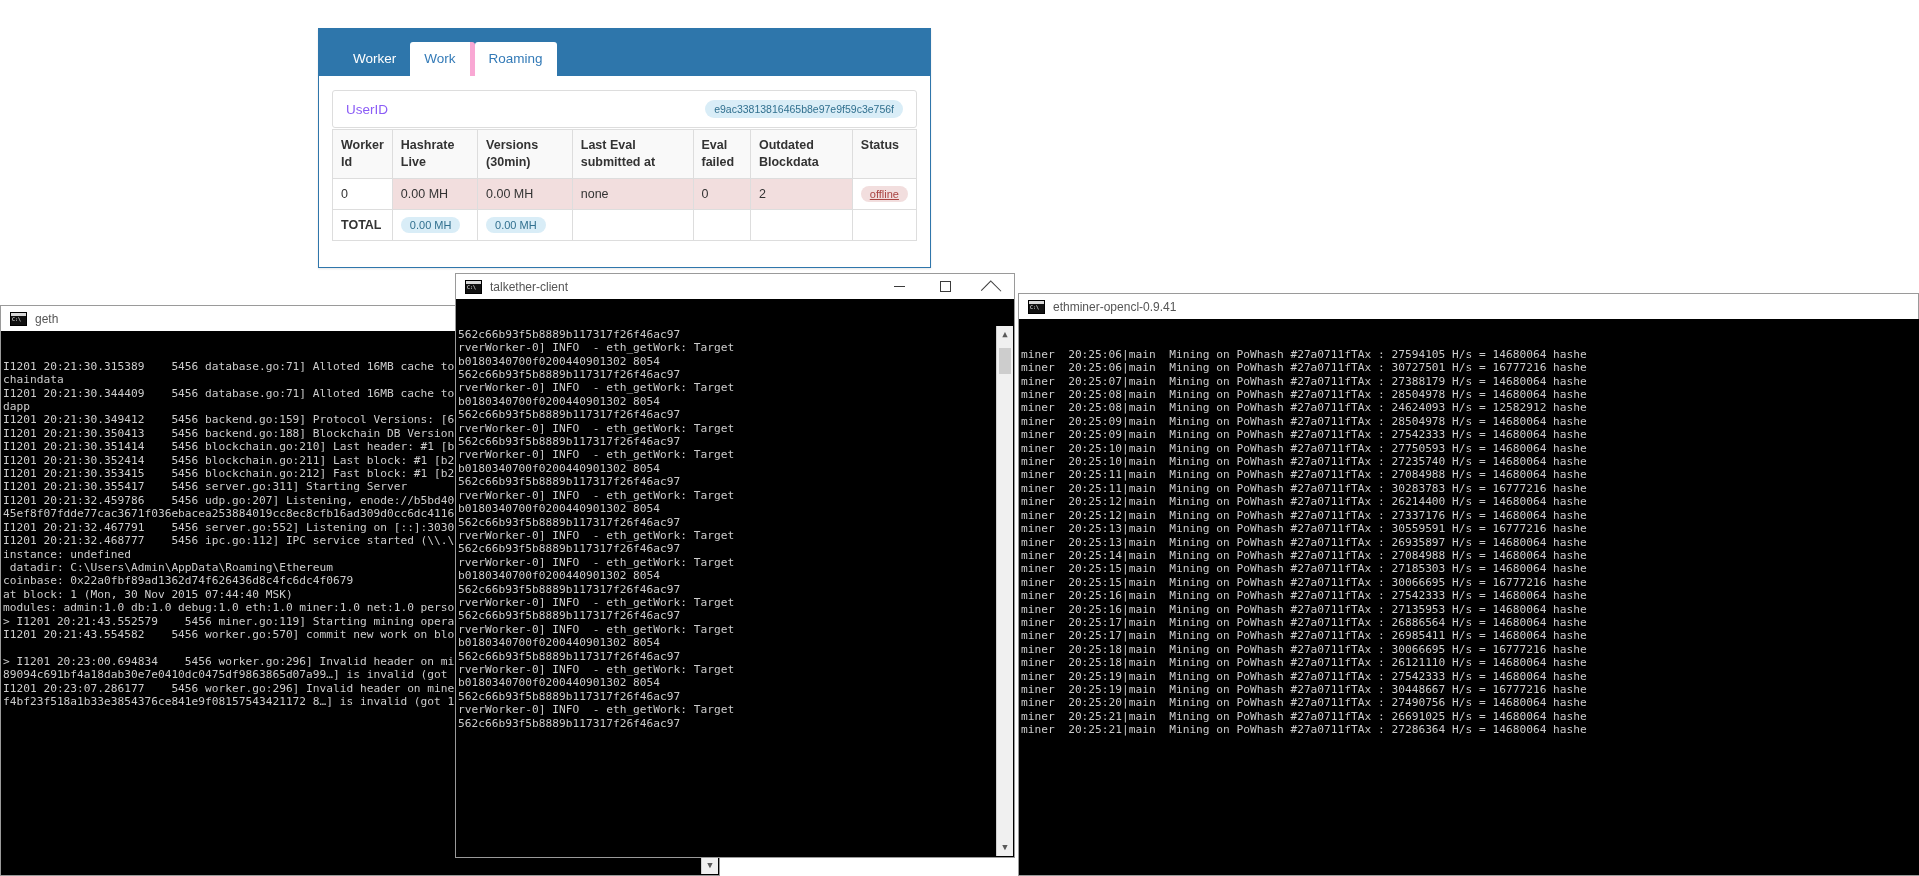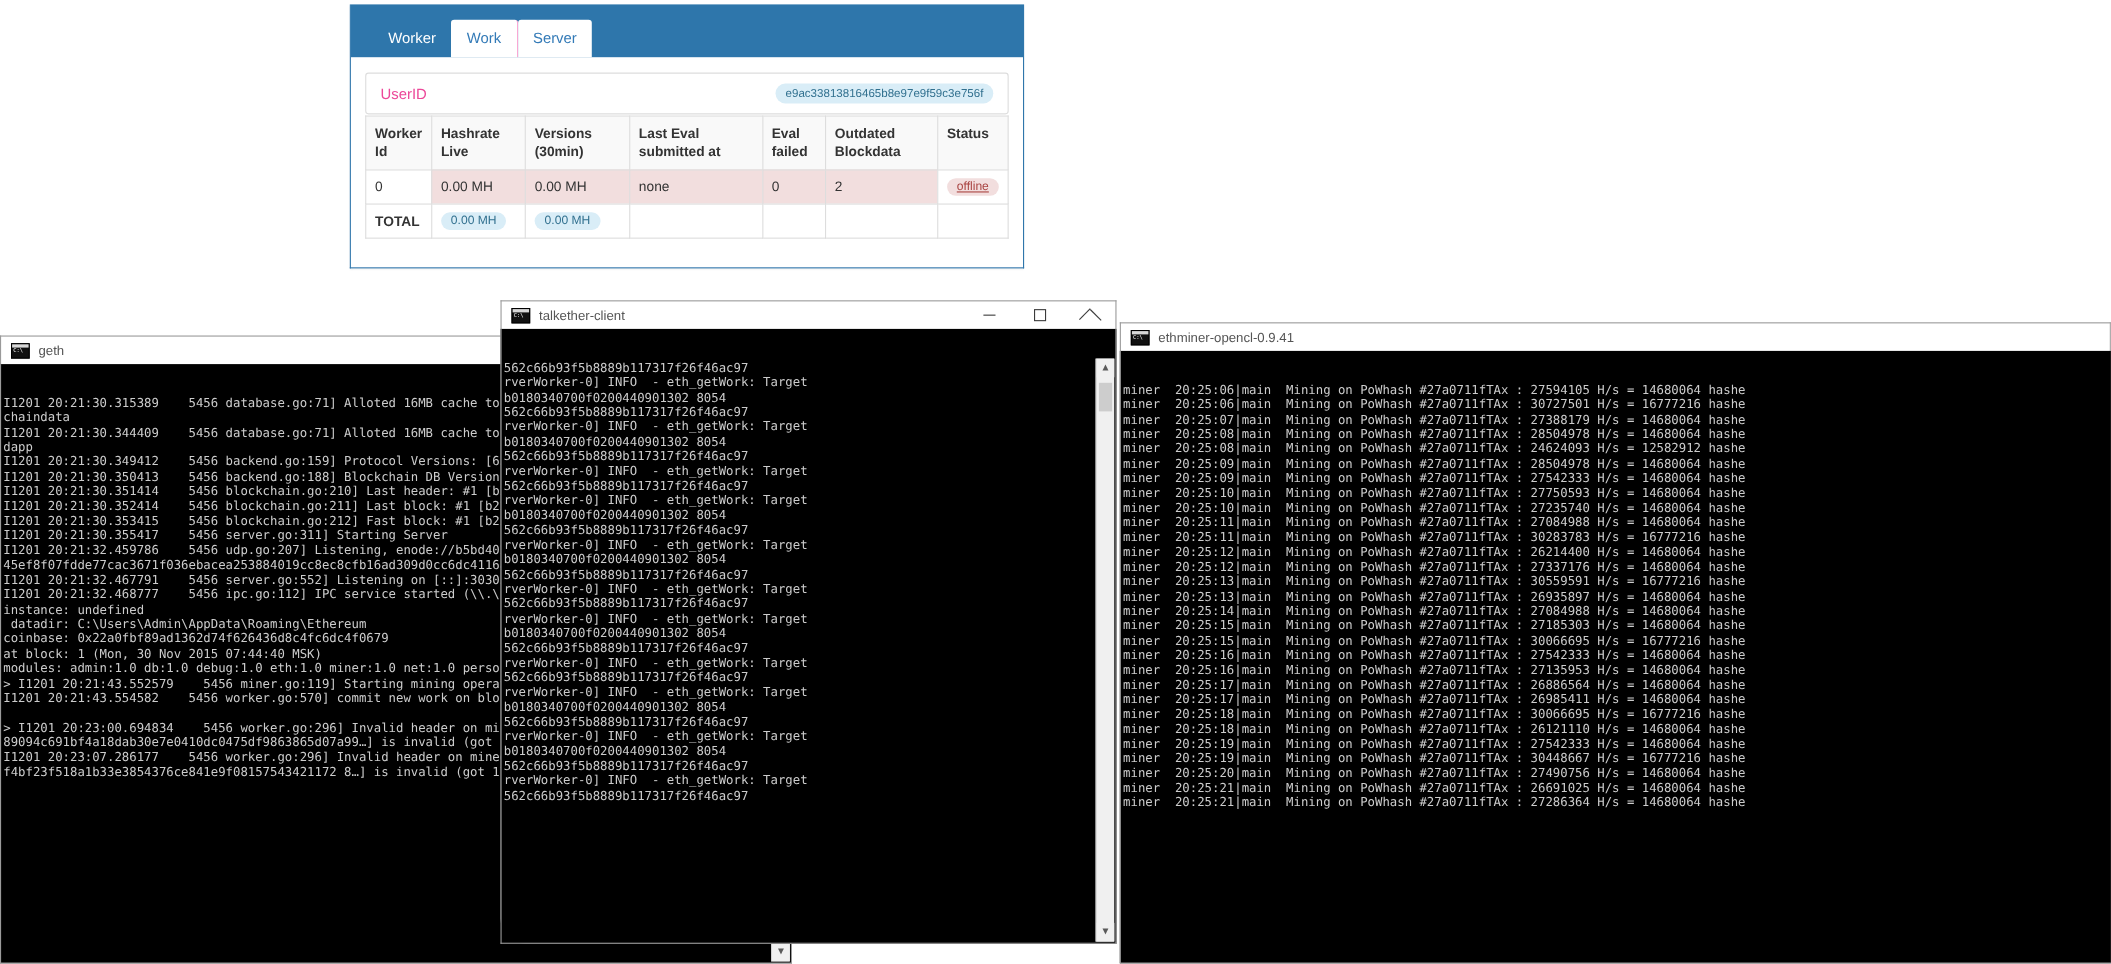--- a/index.html
+++ b/index.html
@@ -7,54 +7,54 @@
     margin: 0; padding: 0;
     width: 1919px; height: 876px;
     background: #ffffff;
     font-family: "Liberation Sans", sans-serif;
     overflow: hidden;
   }
   #root { position: relative; width: 1919px; height: 876px; background:#fff; }
 
   
   .panel {
-    position: absolute; left: 318px; top: 4px;
+    position: absolute; left: 318px; top: 28px;
     width: 613px; height: 240px;
     background: #ffffff;
     border: 1px solid #2f76ab;
     border-top: none;
     box-shadow: 0 1px 2px rgba(0,0,0,.10);
   }
   .panel-header {
     height: 48px; background: #2e76ab;
     display: flex; align-items: flex-end;
     padding: 0 20px;
   }
   .tabs { display: flex; align-items: flex-end; height: 100%; }
   .tab {
     font-size: 13.5px; color: #ffffff;
     padding: 0 14px; height: 34px; line-height: 34px;
     cursor: default; white-space: nowrap;
   }
   .tab.inactive {
     background: #ffffff; color: #337ab7;
     border-top-left-radius: 3px; border-top-right-radius: 3px;
-    border-right: 1px solid #f9a8d4;
+    border-right: 5px solid #f9a8d4;
   }
   .tab.inactive.last { border-right: none; }
 
   .panel-body { padding: 14px 13px 0 13px; }
 
   .userid-box {
     border: 1px solid #dddddd; border-radius: 3px;
     height: 38px; display: flex; align-items: center;
     justify-content: space-between;
     padding: 0 13px; background: #fff;
   }
-  .userid-label { font-size: 13.5px; color: #ec4899; }
+  .userid-label { font-size: 13.5px; color: #8b5cf6; }
   .badge-info {
     background: #d9edf7; color: #31708f;
     border-radius: 9px; font-size: 10.5px;
     padding: 3px 9px; white-space: nowrap;
   }
 
   table.wtable {
     width: 100%; border-collapse: collapse;
     margin-top: 1px; font-size: 12.5px;
   }
@@ -183,21 +183,21 @@
 <body>
 
 <div id="root">
 
   <div class="panel">
 
     <div class="panel-header">
       <div class="tabs">
         <div class="tab active">Worker</div>
         <div class="tab inactive">Work</div>
-        <div class="tab inactive last">Server</div>
+        <div class="tab inactive last">Roaming</div>
       </div>
     </div>
 
     <div class="panel-body">
 
       <div class="userid-box">
         <span class="userid-label">UserID</span>
         <span class="badge-info">e9ac33813816465b8e97e9f59c3e756f</span>
       </div>
 

